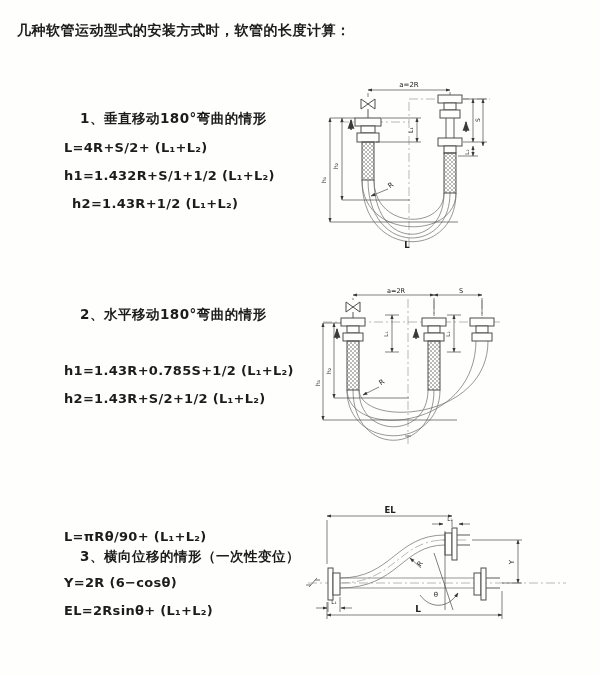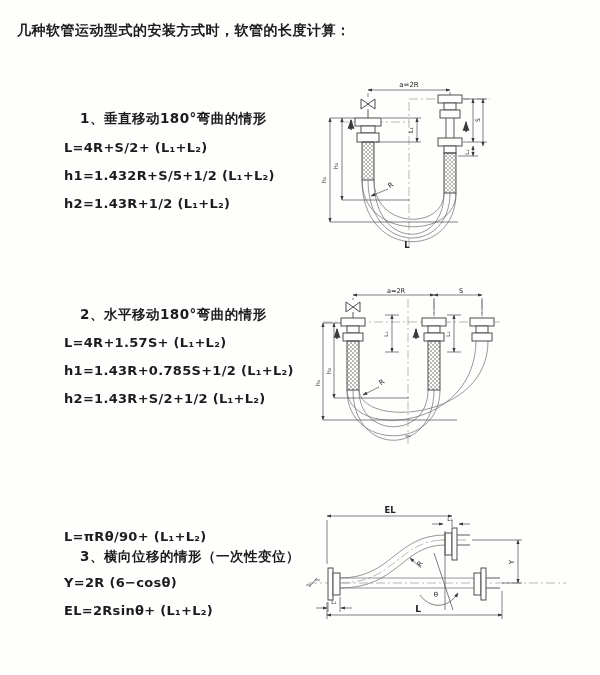--- a/index.html
+++ b/index.html
@@ -19,25 +19,24 @@
 </style>
 </head>
 <body>
 
 <div class="page">
 
   <div class="title">几种软管运动型式的安装方式时，软管的长度计算：</div>
 
   <div class="sec-head" style="left:40px;top:110px;">1、垂直移动180°弯曲的情形</div>
   <div class="formula" style="left:64px;top:140px;">L=4R+S/2+ (L₁+L₂)</div>
-  <div class="formula" style="left:64px;top:168px;">h1=1.432R+S/5+1/2 (L₁+L₂)</div>
-  <div class="formula" style="left:64px;top:196px;">h2=1.43R+1/2 (L₁+L₂)</div>
+  <div class="formula" style="left:64px;top:168px;">h1=1.432R+S/1+1/2 (L₁+L₂)</div>
+  <div class="formula" style="left:72px;top:196px;">h2=1.43R+1/2 (L₁+L₂)</div>
 
   <div class="sec-head" style="left:40px;top:306px;">2、水平移动180°弯曲的情形</div>
-  <div class="formula" style="left:64px;top:335px;">L=4R+1.57S+ (L₁+L₂)</div>
   <div class="formula" style="left:64px;top:363px;">h1=1.43R+0.785S+1/2 (L₁+L₂)</div>
   <div class="formula" style="left:64px;top:391px;">h2=1.43R+S/2+1/2 (L₁+L₂)</div>
 
   <div class="sec-head" style="left:40px;top:548px;">3、横向位移的情形（一次性变位）</div>
   <div class="formula" style="left:64px;top:529px;">L=πRθ/90+ (L₁+L₂)</div>
   <div class="formula" style="left:64px;top:575px;">Y=2R (6−cosθ)</div>
   <div class="formula" style="left:64px;top:603px;text-align:center;">EL=2Rsinθ+ (L₁+L₂)</div>
 
   <svg class="dgm" style="left:310px;top:68px;" width="285" height="195" viewBox="0 0 285 195">
     <defs>

